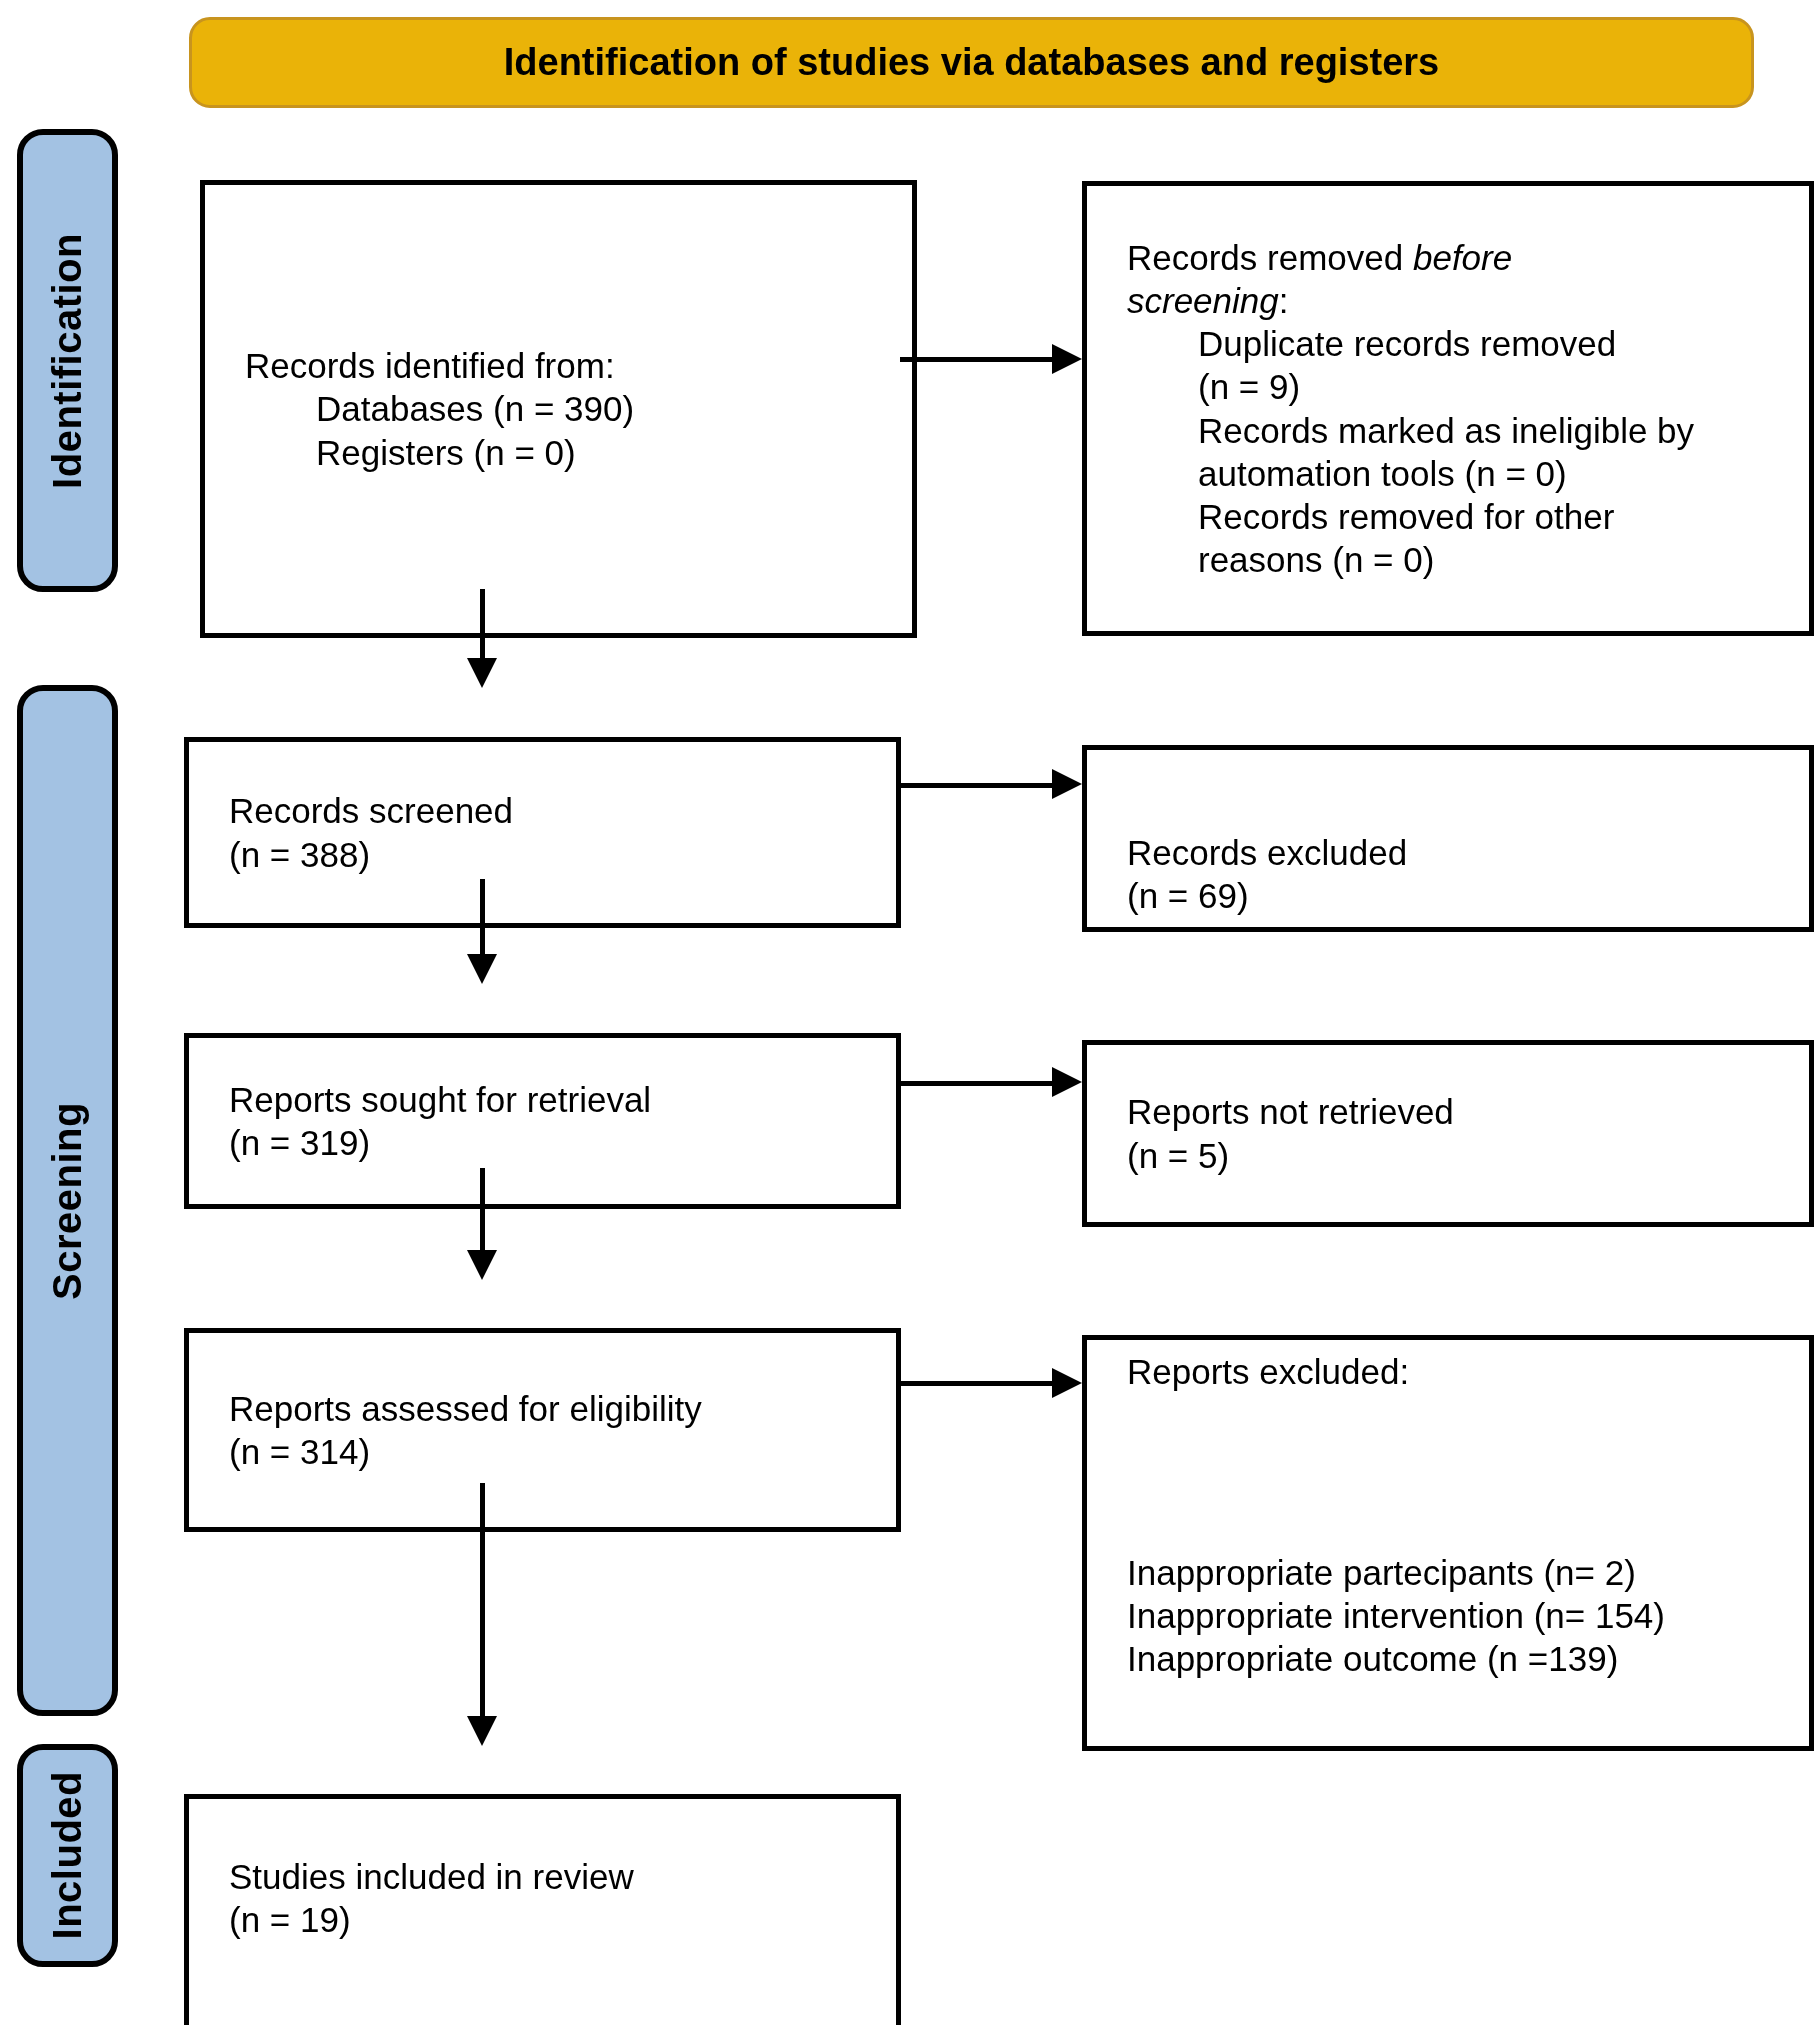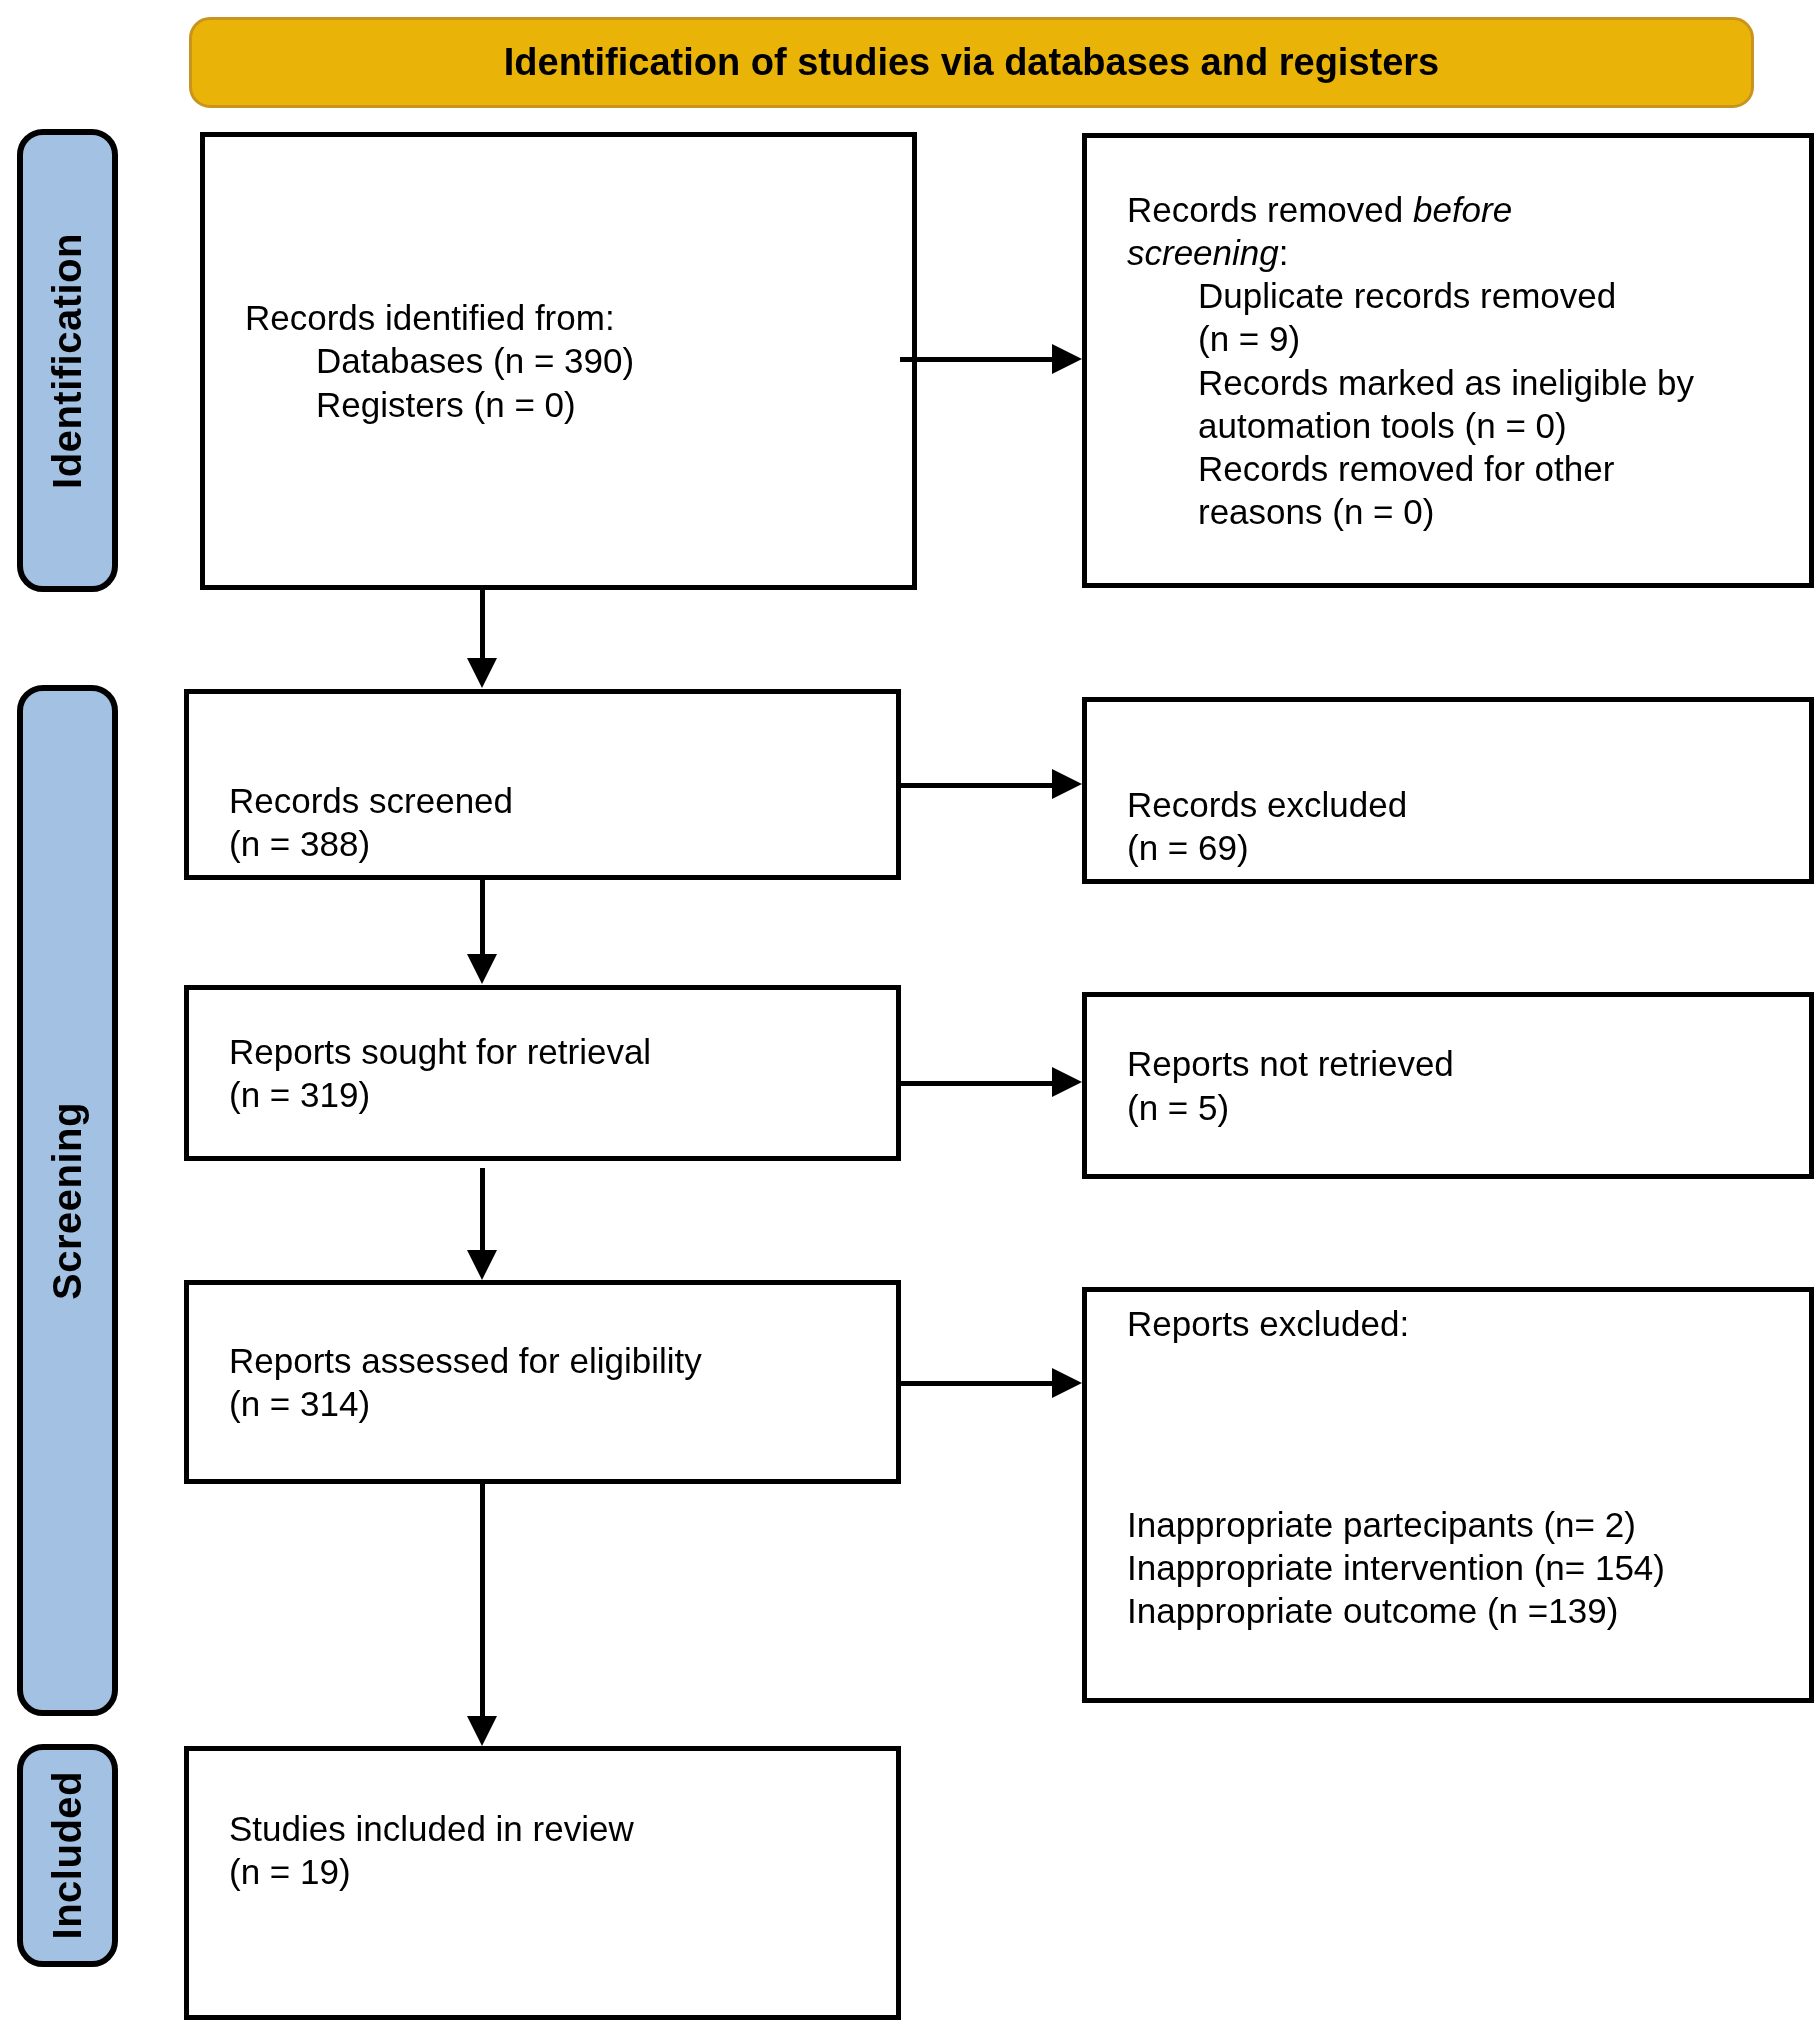--- a/index.html
+++ b/index.html
@@ -48,27 +48,28 @@
 
   
   .box{
     position:absolute;
     background:#fff;
     border:5.7px solid #000;
     box-sizing:border-box;
     display:flex;flex-direction:column;justify-content:center;
     font-size:35px;line-height:1.23;
     padding:9.5px 26px 9.5px 40px;
+    margin-top:48px;
   }
   .box .item{margin:0;}
   .indent .item{margin-left:71px;}
 
   .box-b1{left:200px;top:132px;width:717px;height:458px;}
   .box-r1{left:1082px;top:133px;width:732px;height:455px;}
-  .box-b2{left:184px;top:689px;width:717px;height:191px;justify-content:flex-end;}
+  .box-b2{left:184px;top:689px;width:717px;height:191px;}
   .box-r2{left:1082px;top:697px;width:732px;height:187px;justify-content:flex-end;}
   .box-b3{left:184px;top:985px;width:717px;height:176px;}
   .box-r3{left:1082px;top:992px;width:732px;height:187px;}
   .box-b4{left:184px;top:1280px;width:717px;height:204px;}
   .box-r4{left:1082px;top:1287px;width:732px;height:416px;padding-bottom:66px;justify-content:space-between;}
   .box-b5{left:184px;top:1746px;width:717px;height:274px;padding-bottom:76px;}
 
   
   .vline{position:absolute;left:480px;width:4.7px;background:#000;}
   .vhead{position:absolute;left:467px;width:0;height:0;

